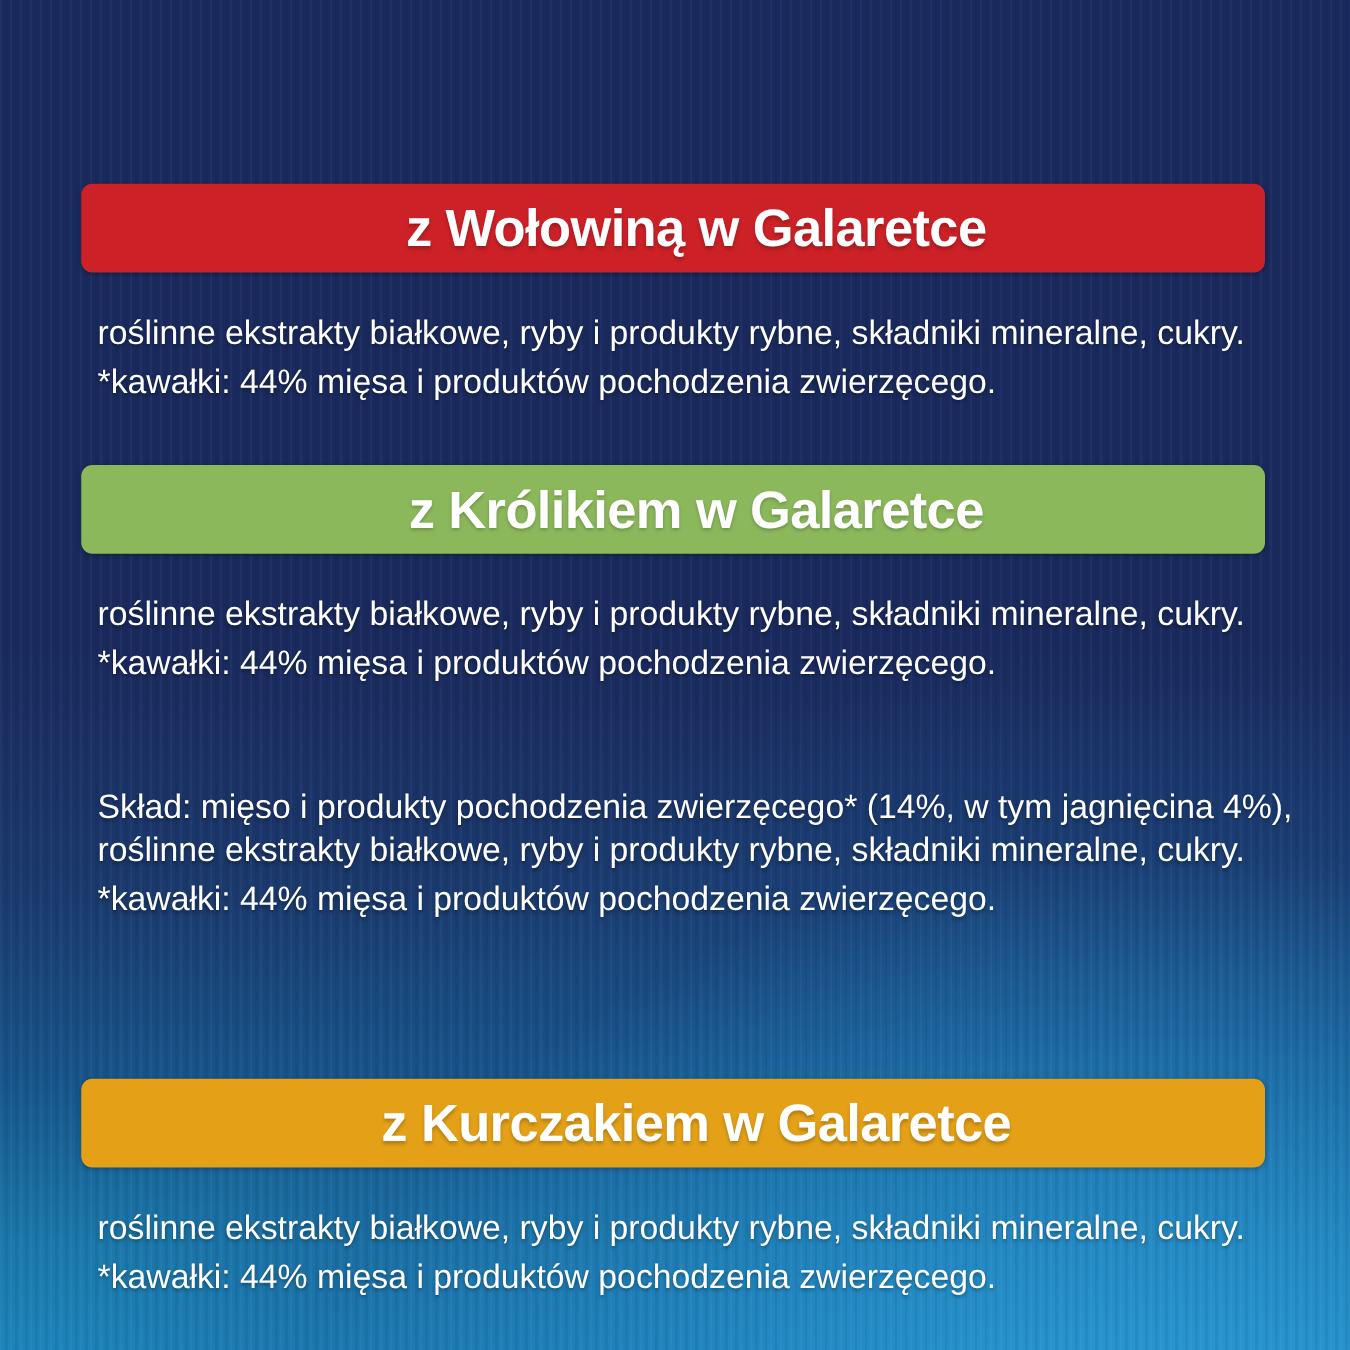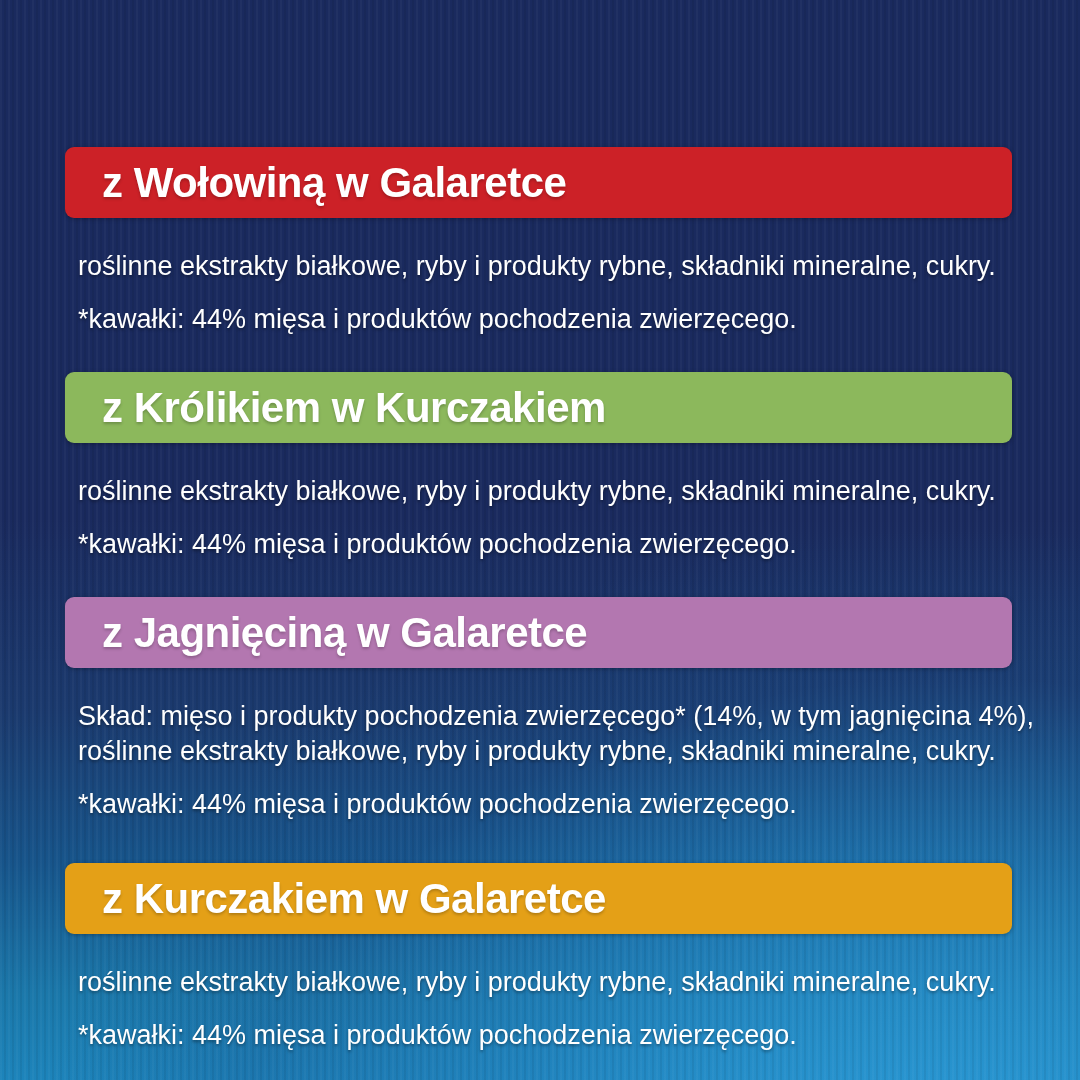--- a/index.html
+++ b/index.html
@@ -41,36 +41,37 @@
   .section { position: absolute; left: 65px; width: 947px; }
   .banner {
     width: 947px;
     height: 71px;
     border-radius: 9px;
     box-sizing: border-box;
     padding-left: 37px;
     display: flex;
     align-items: center;
     box-shadow: 0 1px 4px rgba(0,0,0,0.30);
+    justify-content: center;
   }
   .banner-label {
     font-size: 42px;
     font-weight: bold;
     letter-spacing: -0.5px;
     text-shadow: 0 2px 3px rgba(0,0,0,0.22);
     white-space: nowrap;
   }
   .ingredients {
     margin: 31px 0 0 13px;
     font-size: 27px;
     line-height: 35px;
     text-shadow: 0 2px 3px rgba(0,0,0,0.35);
   }
   .ingredients .line { display: block; white-space: nowrap; }
-  .ingredients .line.footnote { margin-top: 18px; }
+  .ingredients .line.footnote { margin-top: 4px; }
   .s0 { top: 147px; }
   .s1 { top: 372px; }
   .s2 { top: 597px; }
   .s3 { top: 823px; }
 </style>
 </head>
 <body>
 
 <div class="canvas">
 
@@ -80,32 +81,29 @@
       <span class="banner-label">z Wołowiną w Galaretce</span>
     </div>
     <p class="ingredients">
       <span class="line">roślinne ekstrakty białkowe, ryby i produkty rybne, składniki mineralne, cukry.</span>
       <span class="line footnote">*kawałki: 44% mięsa i produktów pochodzenia zwierzęcego.</span>
     </p>
   </div>
 
   <div class="section s1">
     <div class="banner" style="background-color: rgb(140, 184, 92);">
-      <span class="banner-label">z Królikiem w Kurczakiem</span>
+      <span class="banner-label">z Królikiem w Galaretce</span>
     </div>
     <p class="ingredients">
       <span class="line">roślinne ekstrakty białkowe, ryby i produkty rybne, składniki mineralne, cukry.</span>
       <span class="line footnote">*kawałki: 44% mięsa i produktów pochodzenia zwierzęcego.</span>
     </p>
   </div>
 
   <div class="section s2">
-    <div class="banner" style="background-color: rgb(179, 119, 176);">
-      <span class="banner-label">z Jagnięciną w Galaretce</span>
-    </div>
     <p class="ingredients">
       <span class="line">Skład: mięso i produkty pochodzenia zwierzęcego* (14%, w tym jagnięcina 4%),</span>
       <span class="line">roślinne ekstrakty białkowe, ryby i produkty rybne, składniki mineralne, cukry.</span>
       <span class="line footnote">*kawałki: 44% mięsa i produktów pochodzenia zwierzęcego.</span>
     </p>
   </div>
 
   <div class="section s3">
     <div class="banner" style="background-color: rgb(228, 160, 23); margin-top: 40px;">
       <span class="banner-label">z Kurczakiem w Galaretce</span>

